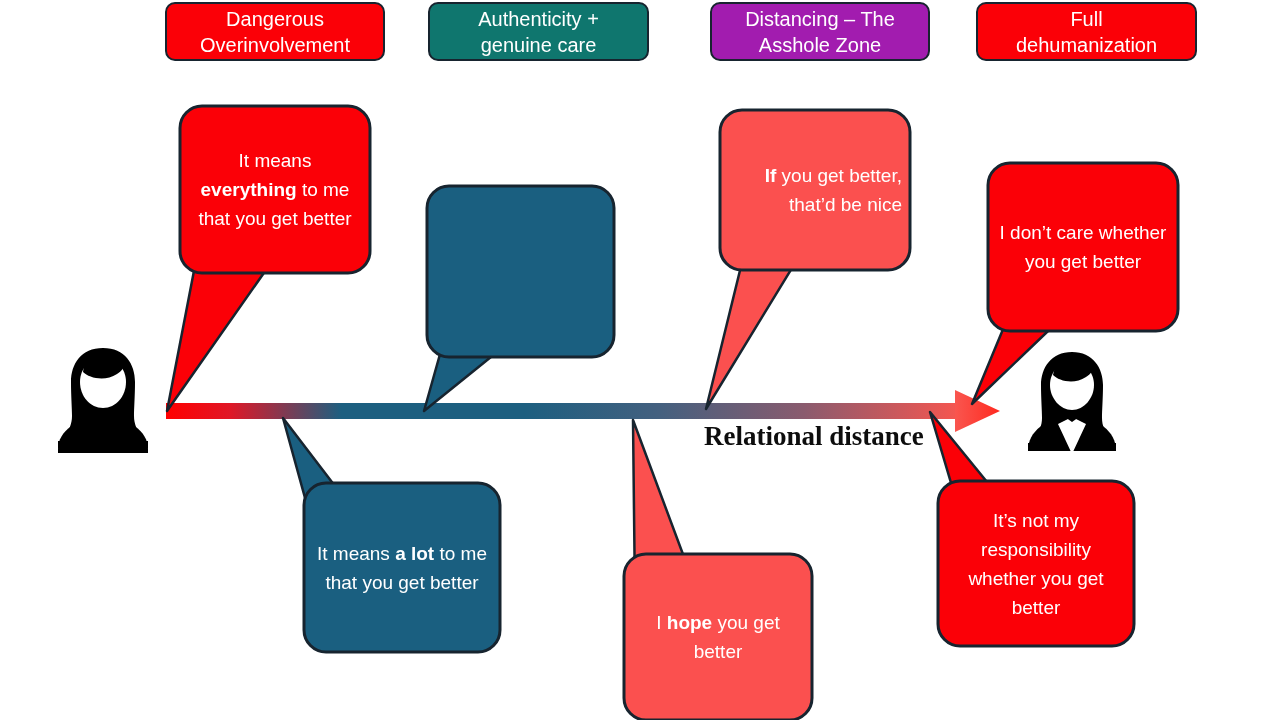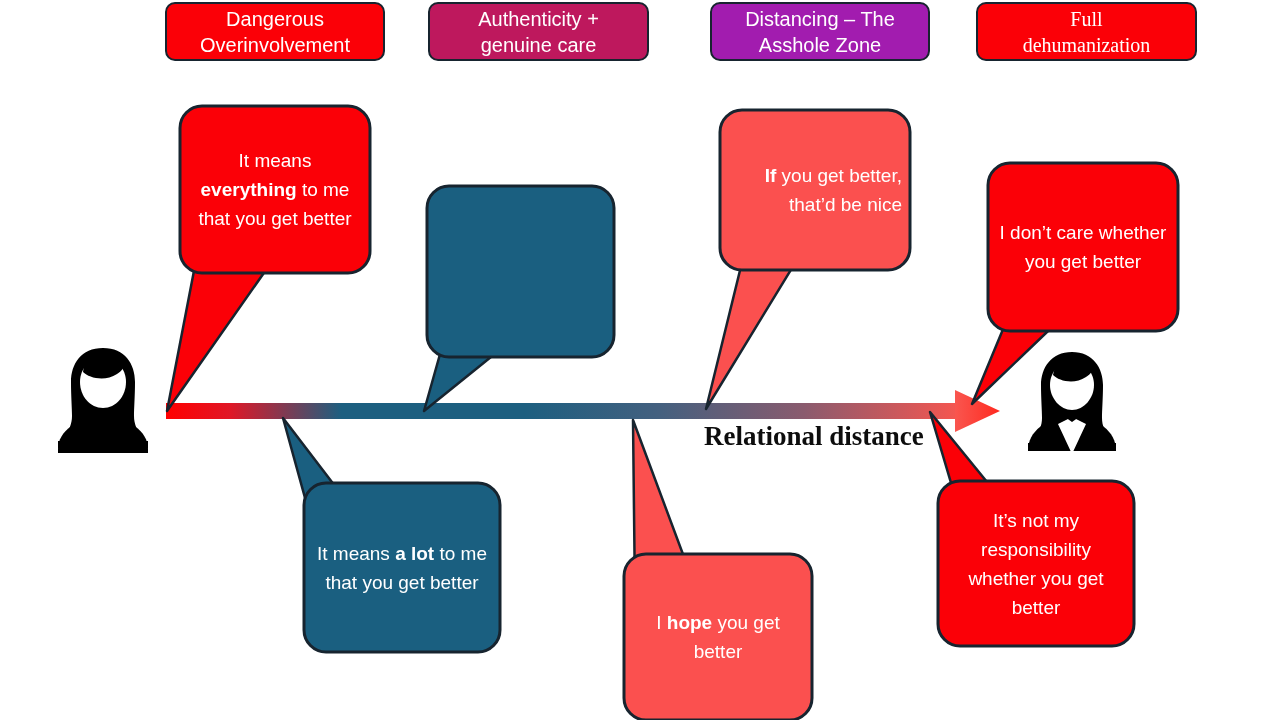--- a/index.html
+++ b/index.html
@@ -122,35 +122,35 @@
     </g>
   </svg>
 
   <div class="hdr" style="left:165px;top:2px;width:220px;height:59px;background:#fb0007;">
     <span>
       <span>Dangerous</span><br>
       <span>Overinvolvement</span>
     </span>
   </div>
 
-  <div class="hdr" style="left:428px;top:2px;width:221px;height:59px;background:#be185d;">
+  <div class="hdr" style="left:428px;top:2px;width:221px;height:59px;background:#0f766e;">
     <span>
       <span>Authenticity +</span><br>
       <span>genuine care</span>
     </span>
   </div>
 
   <div class="hdr" style="left:710px;top:2px;width:220px;height:59px;background:#a21caf;">
     <span>
       <span>Distancing – The</span><br>
       <span>Asshole Zone</span>
     </span>
   </div>
 
-  <div class="hdr" style="left:976px;top:2px;width:221px;height:59px;background:#fb0007;font-family:Liberation Serif, serif;">
+  <div class="hdr" style="left:976px;top:2px;width:221px;height:59px;background:#fb0007;">
     <span>
       <span>Full</span><br>
       <span>dehumanization</span>
     </span>
   </div>
 
   <div class="bub-text" style="left:188px;top:106px;width:174px;height:167px;">
       <span><span>It means </span><b>everything</b><span> to me that you get better</span></span>
     </div>
 

